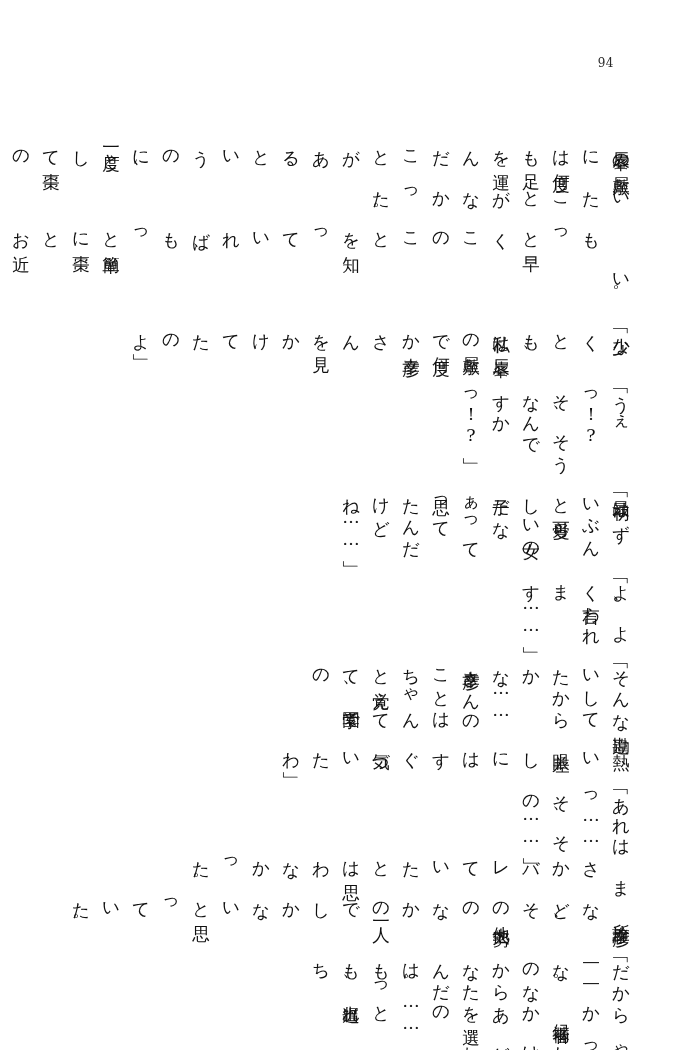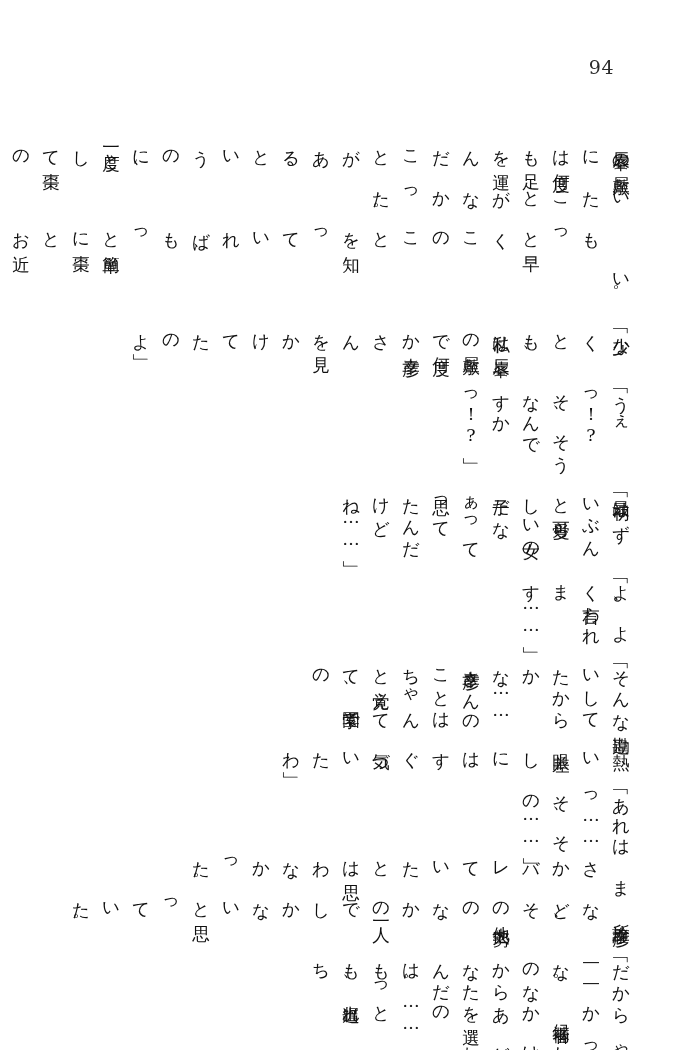--- a/index.html
+++ b/index.html
@@ -19,21 +19,21 @@
     position: relative;
     width: 700px;
     height: 1050px;
     background: #fff;
     box-sizing: border-box;
   }
   .page-number {
     position: absolute;
     top: 56px;
     right: 86px;
-    font-size: 19px;
+    font-size: 12px;
     letter-spacing: 0.5px;
     color: #2b2b2b;
     font-family: "DejaVu Serif", "Liberation Serif", serif;
   }
   .text-body {
     position: absolute;
     top: 118px;
     right: 64px;
     height: 840px;
     width: 560px;

